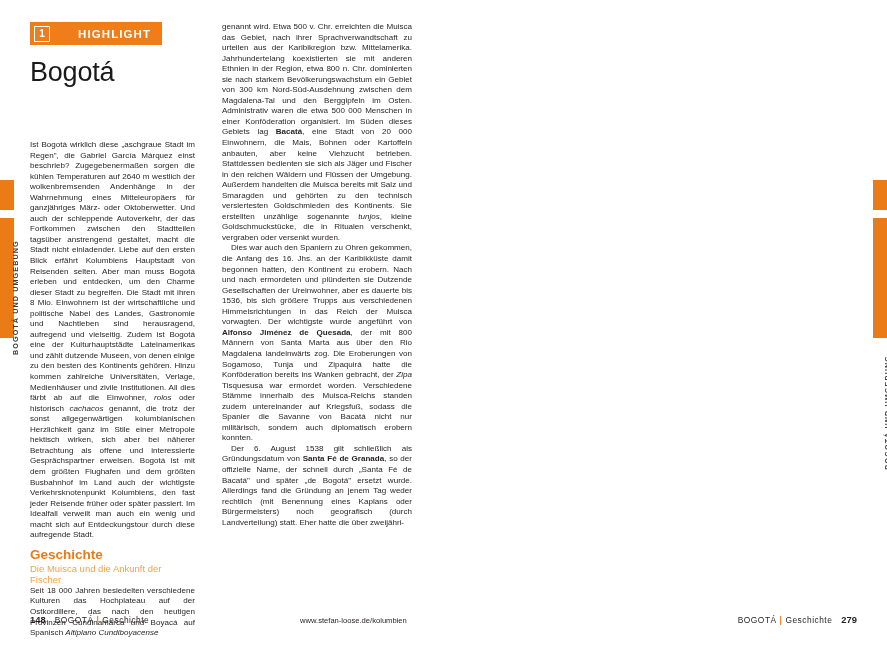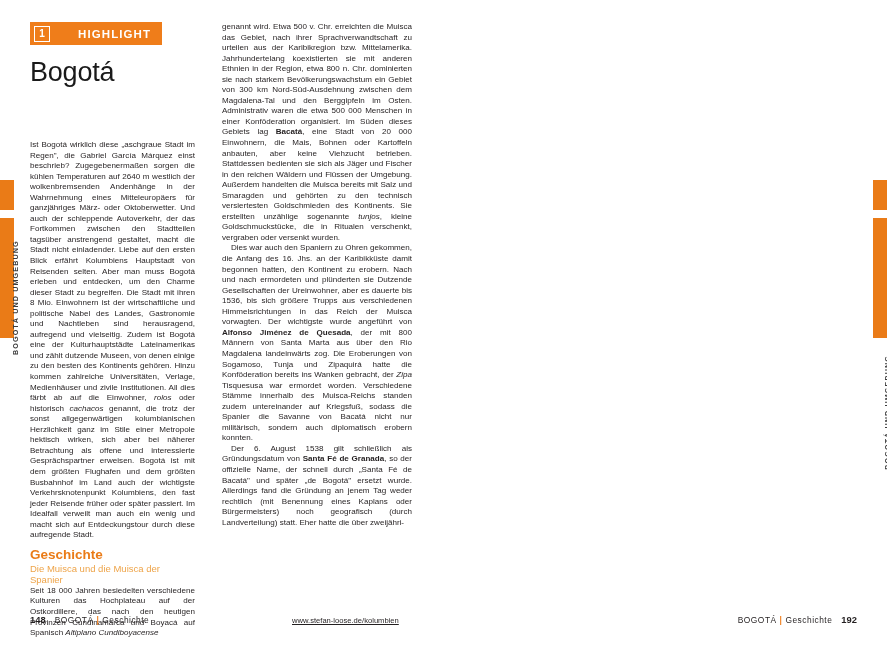--- a/index.html
+++ b/index.html
@@ -107,21 +107,21 @@
   }
 
   
   .footer { position: absolute; bottom: 23px; font-size: 8.4px; color: #231f20; }
   .footer-pageno { font-weight: bold; font-size: 9.4px; }
   .footer-crumb { letter-spacing: 0.5px; }
   .footer-sep { color: #ef7d1a; margin: 0 3px; font-weight: bold; }
   .footer-left  { left: 30px; display: flex; align-items: baseline; gap: 9px; }
   .footer-right { right: 30px; display: flex; align-items: baseline; gap: 9px; }
   .footer-url { position: absolute; bottom: 23px; font-size: 7.6px; color: #231f20; }
-  .url-left  { left: 292px; text-decoration: underline; }
+  .url-left  { left: 300px; }
 </style>
 </head>
 <body>
 
 <div class="spread">
 
   <div class="side-tab side-tab-left-small"></div>
   <div class="side-tab side-tab-left"></div>
   <div class="side-tab-label left">BOGOTÁ UND UMGEBUNG</div>
 
@@ -134,39 +134,39 @@
     <div class="highlight-badge">
       <div class="highlight-num">1</div>
       <div class="highlight-text">HIGHLIGHT</div>
     </div>
 
     <h1 class="page-headline">Bogotá</h1>
 
     <div class="col" id="col-1">
       <p><span>Ist Bogotá wirklich diese „aschgraue Stadt im Regen", die Gabriel García Márquez einst beschrieb? Zugegebenermaßen sorgen die kühlen Temperaturen auf 2640 m westlich der wolkenbremsenden Andenhänge in der Wahrnehmung eines Mitteleuropäers für ganzjähriges März- oder Oktoberwetter. Und auch der schleppende Autoverkehr, der das Fortkommen zwischen den Stadtteilen tagsüber anstrengend gestaltet, macht die Stadt nicht einladender. Liebe auf den ersten Blick erfährt Kolumbiens Hauptstadt von Reisenden selten. Aber man muss Bogotá erleben und entdecken, um den Charme dieser Stadt zu begreifen. Die Stadt mit ihren 8 Mio. Einwohnern ist der wirtschaftliche und politische Nabel des Landes, Gastronomie und Nachtleben sind herausragend, aufregend und vielseitig. Zudem ist Bogotá eine der Kulturhauptstädte Lateinamerikas und zählt dutzende Museen, von denen einige zu den besten des Kontinents gehören. Hinzu kommen zahlreiche Universitäten, Verlage, Medienhäuser und zivile Institutionen. All dies färbt ab auf die Einwohner, </span><i>rolos</i><span> oder historisch </span><i>cachacos</i><span> genannt, die trotz der sonst allgegenwärtigen kolumbianischen Herzlichkeit ganz im Stile einer Metropole hektisch wirken, sich aber bei näherer Betrachtung als offene und interessierte Gesprächspartner erweisen. Bogotá ist mit dem größten Flughafen und dem größten Busbahnhof im Land auch der wichtigste Verkehrsknotenpunkt Kolumbiens, den fast jeder Reisende früher oder später passiert. Im Idealfall verweilt man auch ein wenig und macht sich auf Entdeckungstour durch diese aufregende Stadt.</span></p>
       <div class="sec-head">Geschichte</div>
-      <div class="sub-head">Die Muisca und die Muisca der Spanier</div>
+      <div class="sub-head">Die Muisca und die Ankunft der Fischer</div>
       <p style="text-indent:0"><span>Seit 18 000 Jahren besiedelten verschiedene Kulturen das Hochplateau auf der Ostkordillere, das nach den heutigen Provinzen Cundinamarca und Boyacá auf Spanisch </span><i>Altiplano Cundiboyacense</i></p>
     </div>
 
     <div class="col" id="col-2">
       <p style="text-indent:0"><span>genannt wird. Etwa 500 v. Chr. erreichten die Muisca das Gebiet, nach ihrer Sprachverwandtschaft zu urteilen aus der Karibikregion bzw. Mittelamerika. Jahrhundertelang koexistierten sie mit anderen Ethnien in der Region, etwa 800 n. Chr. dominierten sie nach starkem Bevölkerungswachstum ein Gebiet von 300 km Nord-Süd-Ausdehnung zwischen dem Magdalena-Tal und den Berggipfeln im Osten. Administrativ waren die etwa 500 000 Menschen in einer Konföderation organisiert. Im Süden dieses Gebiets lag </span><b>Bacatá</b><span>, eine Stadt von 20 000 Einwohnern, die Mais, Bohnen oder Kartoffeln anbauten, aber keine Viehzucht betrieben. Stattdessen bedienten sie sich als Jäger und Fischer in den reichen Wäldern und Flüssen der Umgebung. Außerdem handelten die Muisca bereits mit Salz und Smaragden und gehörten zu den technisch versiertesten Goldschmieden des Kontinents. Sie erstellten unzählige sogenannte </span><i>tunjos</i><span>, kleine Goldschmuckstücke, die in Ritualen verschenkt, vergraben oder versenkt wurden.</span></p>
       <p><span>Dies war auch den Spaniern zu Ohren gekommen, die Anfang des 16. Jhs. an der Karibikküste damit begonnen hatten, den Kontinent zu erobern. Nach und nach ermordeten und plünderten sie Dutzende Gesellschaften der Ureinwohner, aber es dauerte bis 1536, bis sich größere Trupps aus verschiedenen Himmelsrichtungen in das Reich der Muisca vorwagten. Der wichtigste wurde angeführt von </span><b>Alfonso Jiménez de Quesada</b><span>, der mit 800 Männern von Santa Marta aus über den Rio Magdalena landeinwärts zog. Die Eroberungen von Sogamoso, Tunja und Zipaquirá hatte die Konföderation bereits ins Wanken gebracht, der </span><i>Zipa</i><span> Tisquesusa war ermordet worden. Verschiedene Stämme innerhalb des Muisca-Reichs standen zudem untereinander auf Kriegsfuß, sodass die Spanier die Savanne von Bacatá nicht nur militärisch, sondern auch diplomatisch erobern konnten.</span></p>
       <p><span>Der 6. August 1538 gilt schließlich als Gründungsdatum von </span><b>Santa Fé de Granada</b><span>, so der offizielle Name, der schnell durch „Santa Fé de Bacatá" und später „de Bogotá" ersetzt wurde. Allerdings fand die Gründung an jenem Tag weder rechtlich (mit Benennung eines Kaplans oder Bürgermeisters) noch geografisch (durch Landverteilung) statt. Eher hatte die über zweijähri-</span></p>
     </div>
 
     <div class="footer footer-left">
       <span class="footer-pageno">148</span>
       <span class="footer-crumb"><span>BOGOTÁ</span><span class="footer-sep">|</span><span>Geschichte</span></span>
     </div>
     <div class="footer-url url-left">www.stefan-loose.de/kolumbien</div>
   </div>
 
   <div class="page page-right">
 
     <div class="footer footer-right">
       <span class="footer-crumb"><span>BOGOTÁ</span><span class="footer-sep">|</span><span>Geschichte</span></span>
-      <span class="footer-pageno">192</span>
+      <span class="footer-pageno">279</span>
     </div>
 
   </div>
 
 </div>
 
 </body></html>

